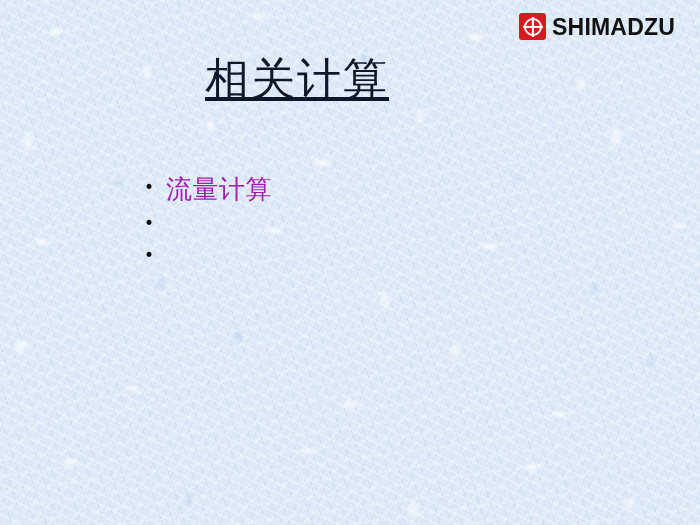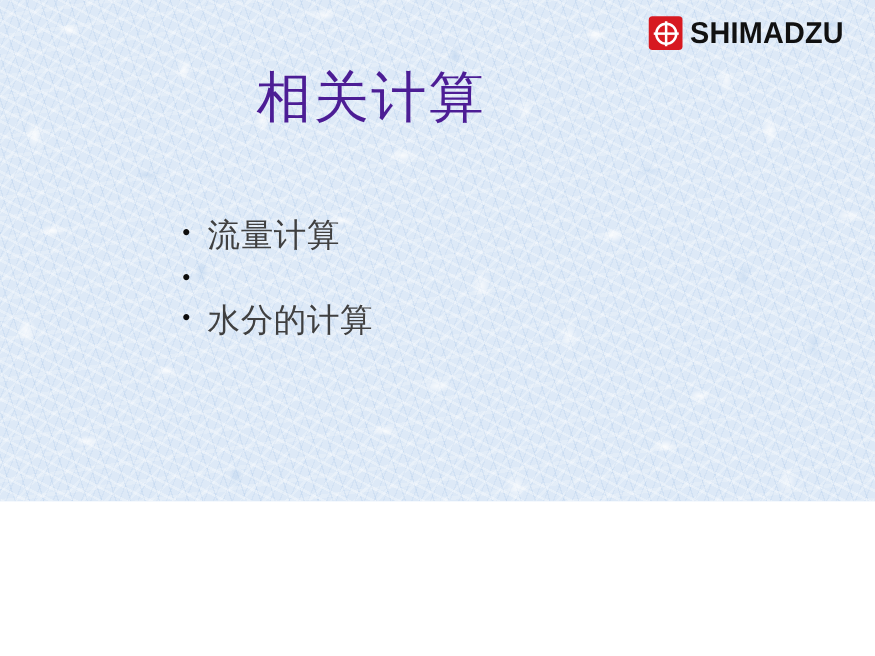--- a/index.html
+++ b/index.html
@@ -10,21 +10,21 @@
     width: 700px;
     height: 525px;
     overflow: hidden;
     font-family: "Liberation Serif", "DejaVu Serif", serif;
   }
 
   
   #slide {
     position: relative;
     width: 700px;
-    height: 401px;
+    height: 525px;
     overflow: hidden;
     background-color: #dfeaf8;
   }
 
   
   #slide-texture {
     position: absolute;
     inset: 0;
     pointer-events: none;
     background-color: #dde9f7;
@@ -138,23 +138,24 @@
   }
 
   
   #title {
     position: absolute;
     left: 205px;
     top: 55px;
     font-family: "DejaVu Serif", "Liberation Serif", serif;
     font-size: 44px;
     line-height: 1.1;
-    color: #4c1d95;
+    color: #0f172a;
     letter-spacing: 2px;
     white-space: nowrap;
+    text-decoration: underline;
   }
 
   
   #body {
     position: absolute;
     left: 144px;
     top: 174px;
     width: 430px;
   }
   .bullet-row {
@@ -168,21 +169,21 @@
     width: 22px;
     font-family: "DejaVu Sans", sans-serif;
     font-size: 17px;
     color: #0d0d0d;
     line-height: 1.6;
     text-align: left;
   }
   .bullet-text {
     font-family: "DejaVu Serif", "Liberation Serif", serif;
     font-size: 26px;
-    color: #404040;
+    color: #a21caf;
     letter-spacing: 0.5px;
     white-space: nowrap;
   }
 </style>
 </head>
 <body>
 
 <div id="slide">
 
   <div id="slide-texture"></div>
@@ -204,18 +205,17 @@
       <span class="bullet-dot">•</span>
       <span class="bullet-text">流量计算</span>
     </div>
 
     <div class="bullet-row">
       <span class="bullet-dot">•</span>
     </div>
 
     <div class="bullet-row">
       <span class="bullet-dot">•</span>
-      <span class="bullet-text">水分的计算</span>
     </div>
 
   </div>
 
 </div>
 
 </body></html>

